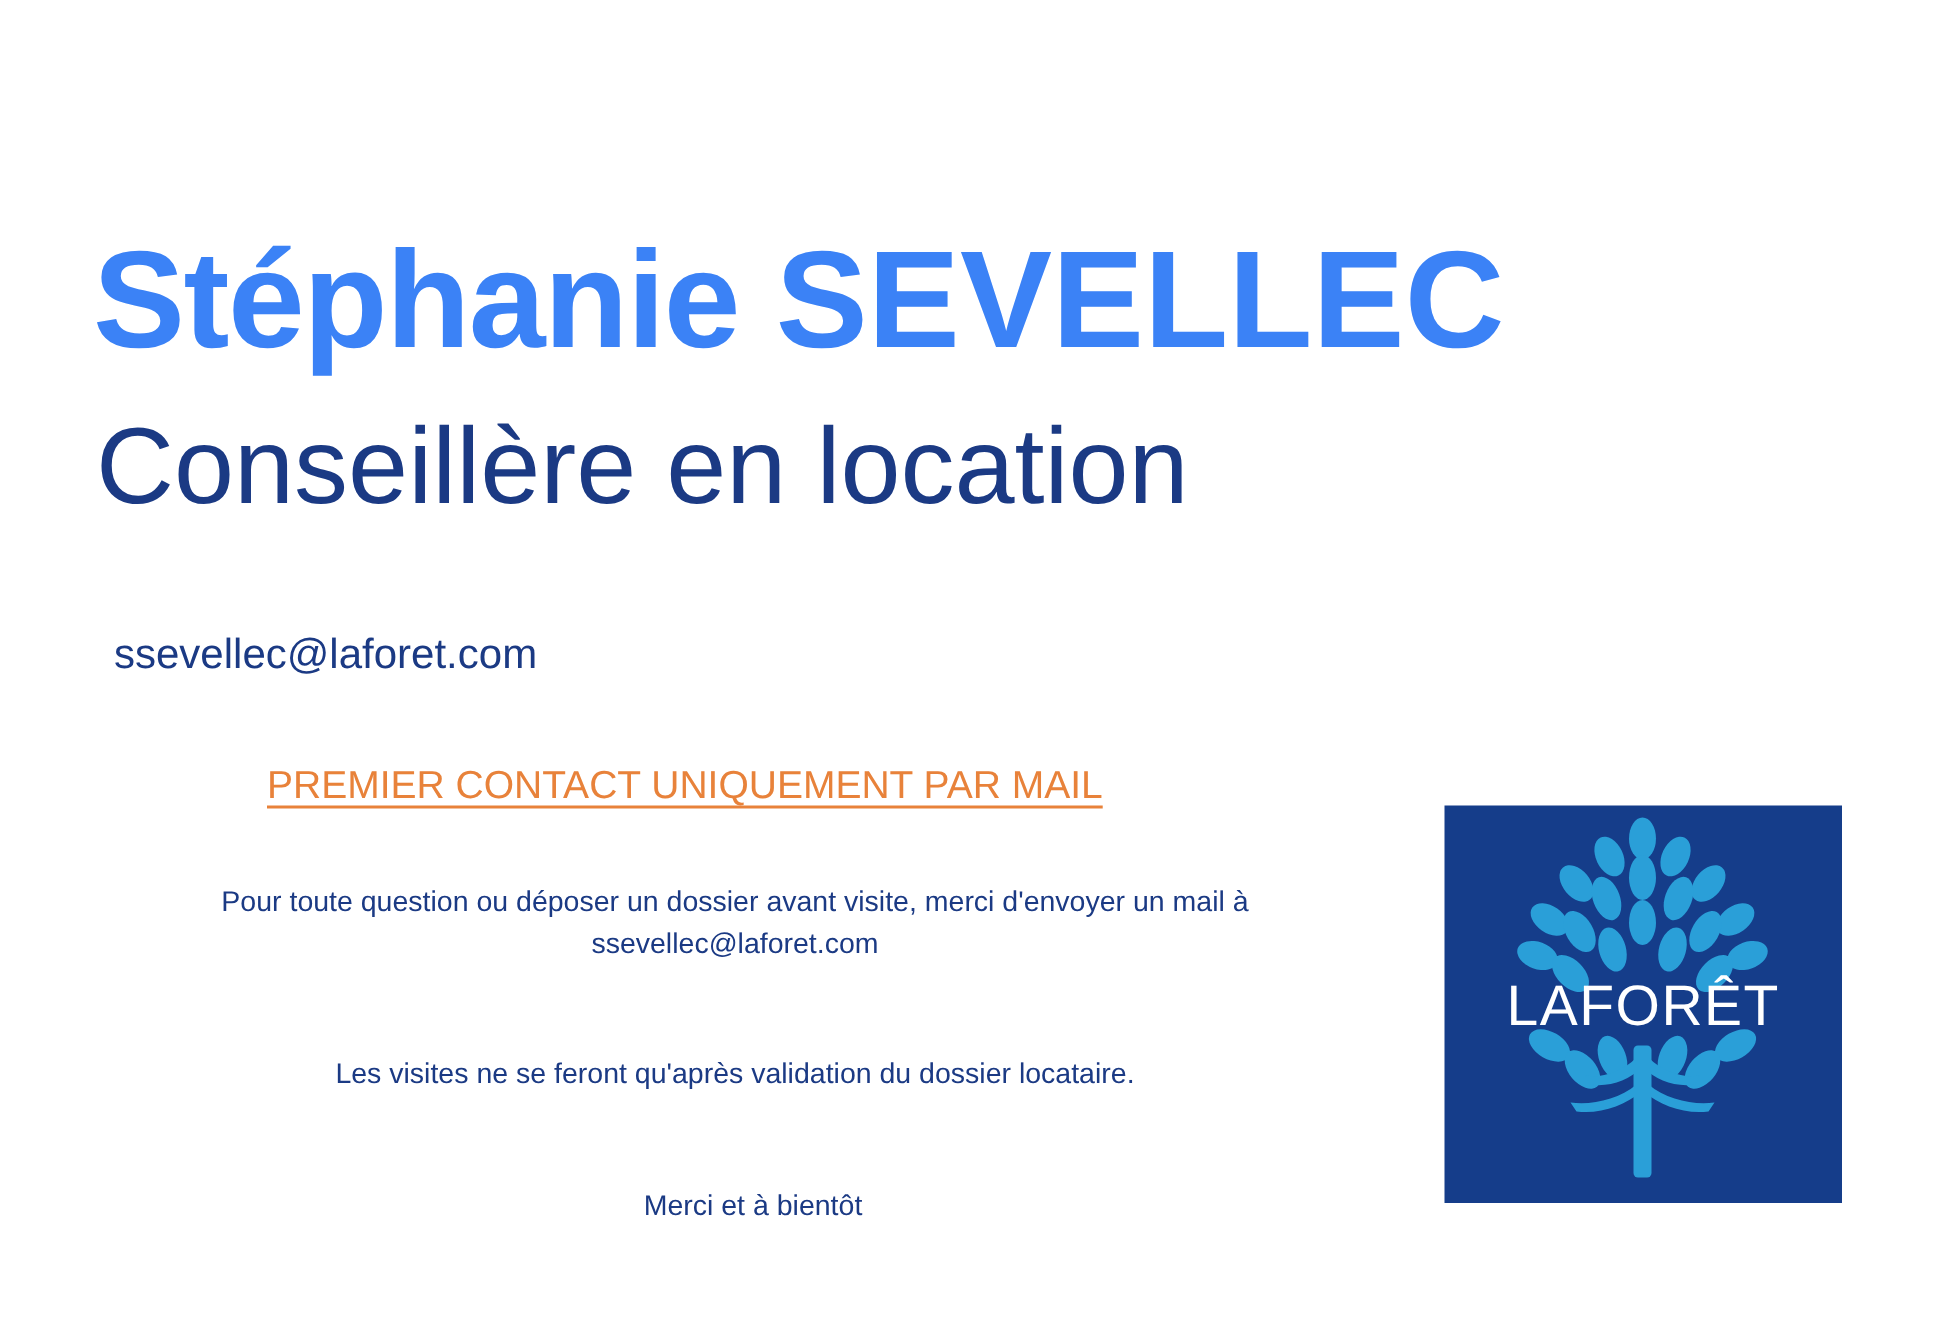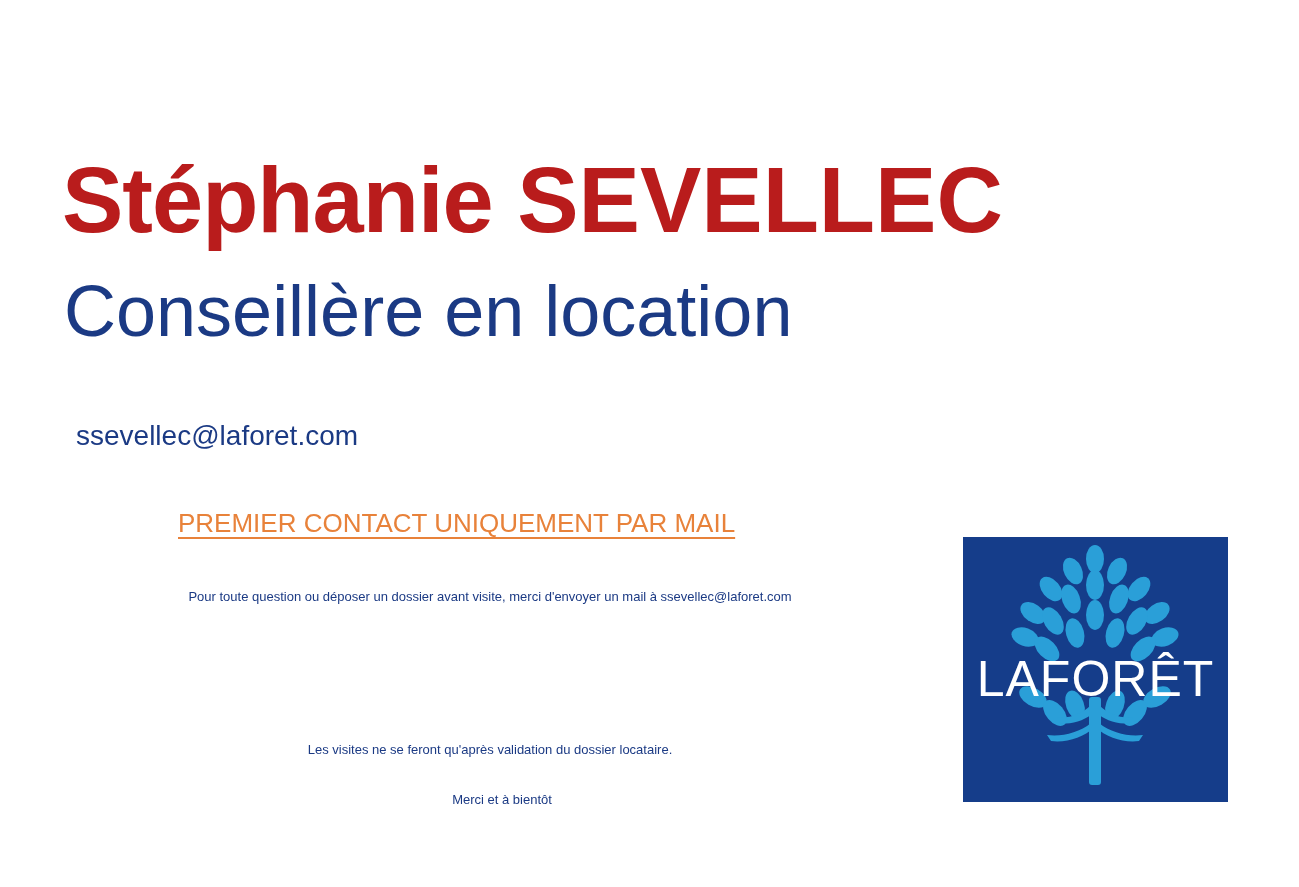--- a/index.html
+++ b/index.html
@@ -21,21 +21,21 @@
     inset: 0;
     background: #ffffff;
   }
 
   
   .name-line {
     position: absolute;
     left: 62px;
     top: 152px;
     white-space: nowrap;
-    color: #b91c1c;
+    color: #3b82f6;
     font-size: 92px;
     font-weight: 700;
     letter-spacing: -1px;
     line-height: 1.05;
   }
   .name-line .first {
     font-weight: 700;
   }
   .name-line .last {
     font-weight: 700;
@@ -77,35 +77,34 @@
     font-weight: 400;
     text-decoration: underline;
     text-underline-offset: 5px;
     margin-top: 40px;
   }
 
   
   .para {
     position: absolute;
     color: #1b3a84;
-    font-size: 13px;
+    font-size: 19px;
     font-weight: 400;
     text-align: center;
     line-height: 1.45;
   }
   .para-1 {
     left: 60px;
     top: 588px;
     width: 860px;
   }
   .para-2 {
     left: 60px;
     top: 703px;
     width: 860px;
-    margin-top: 38px;
   }
   .para-3 {
     left: 72px;
     top: 791px;
     width: 860px;
   }
 
   
   .logo-box {
     position: absolute;
@@ -120,21 +119,21 @@
     width: 100%;
     height: 100%;
   }
   .logo-wordmark {
     position: absolute;
     left: 0;
     right: 0;
     top: 113px;
     text-align: center;
     color: #ffffff;
-    font-size: 50px;
+    font-size: 38px;
     font-weight: 400;
     letter-spacing: 1px;
     font-family: "Liberation Sans", sans-serif;
   }
 </style>
 </head>
 <body>
 
 <div class="card">
 

